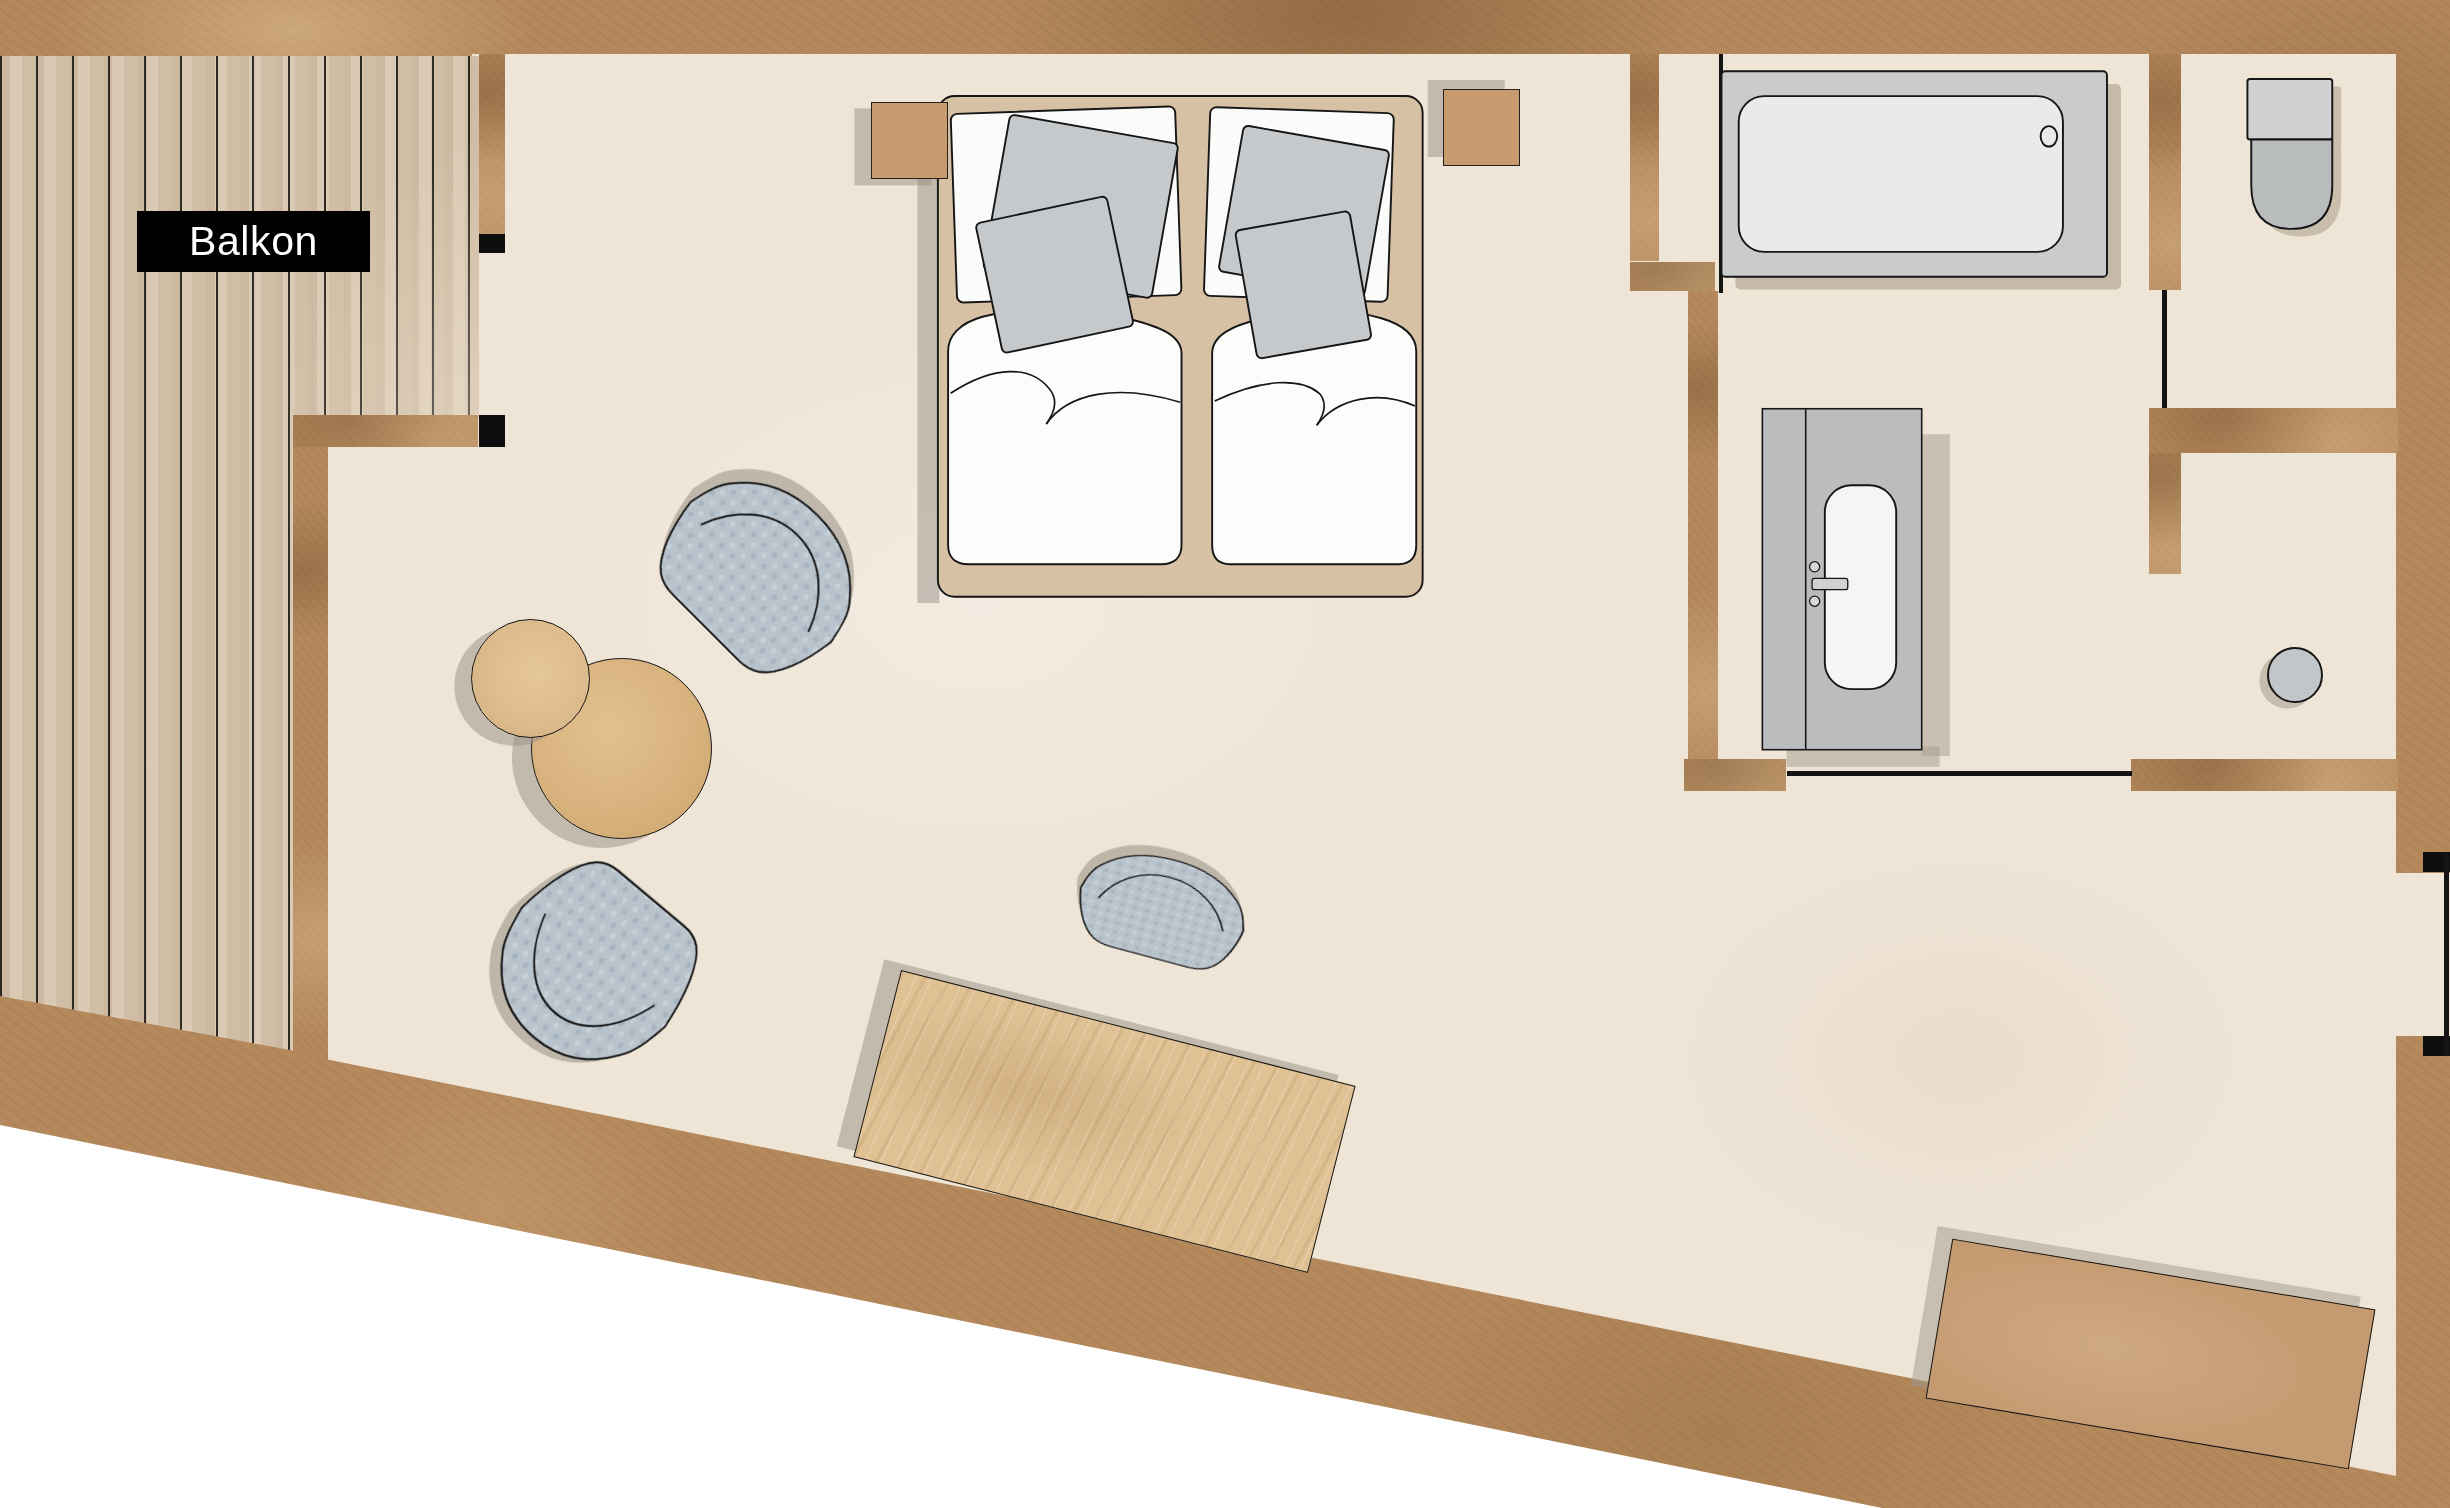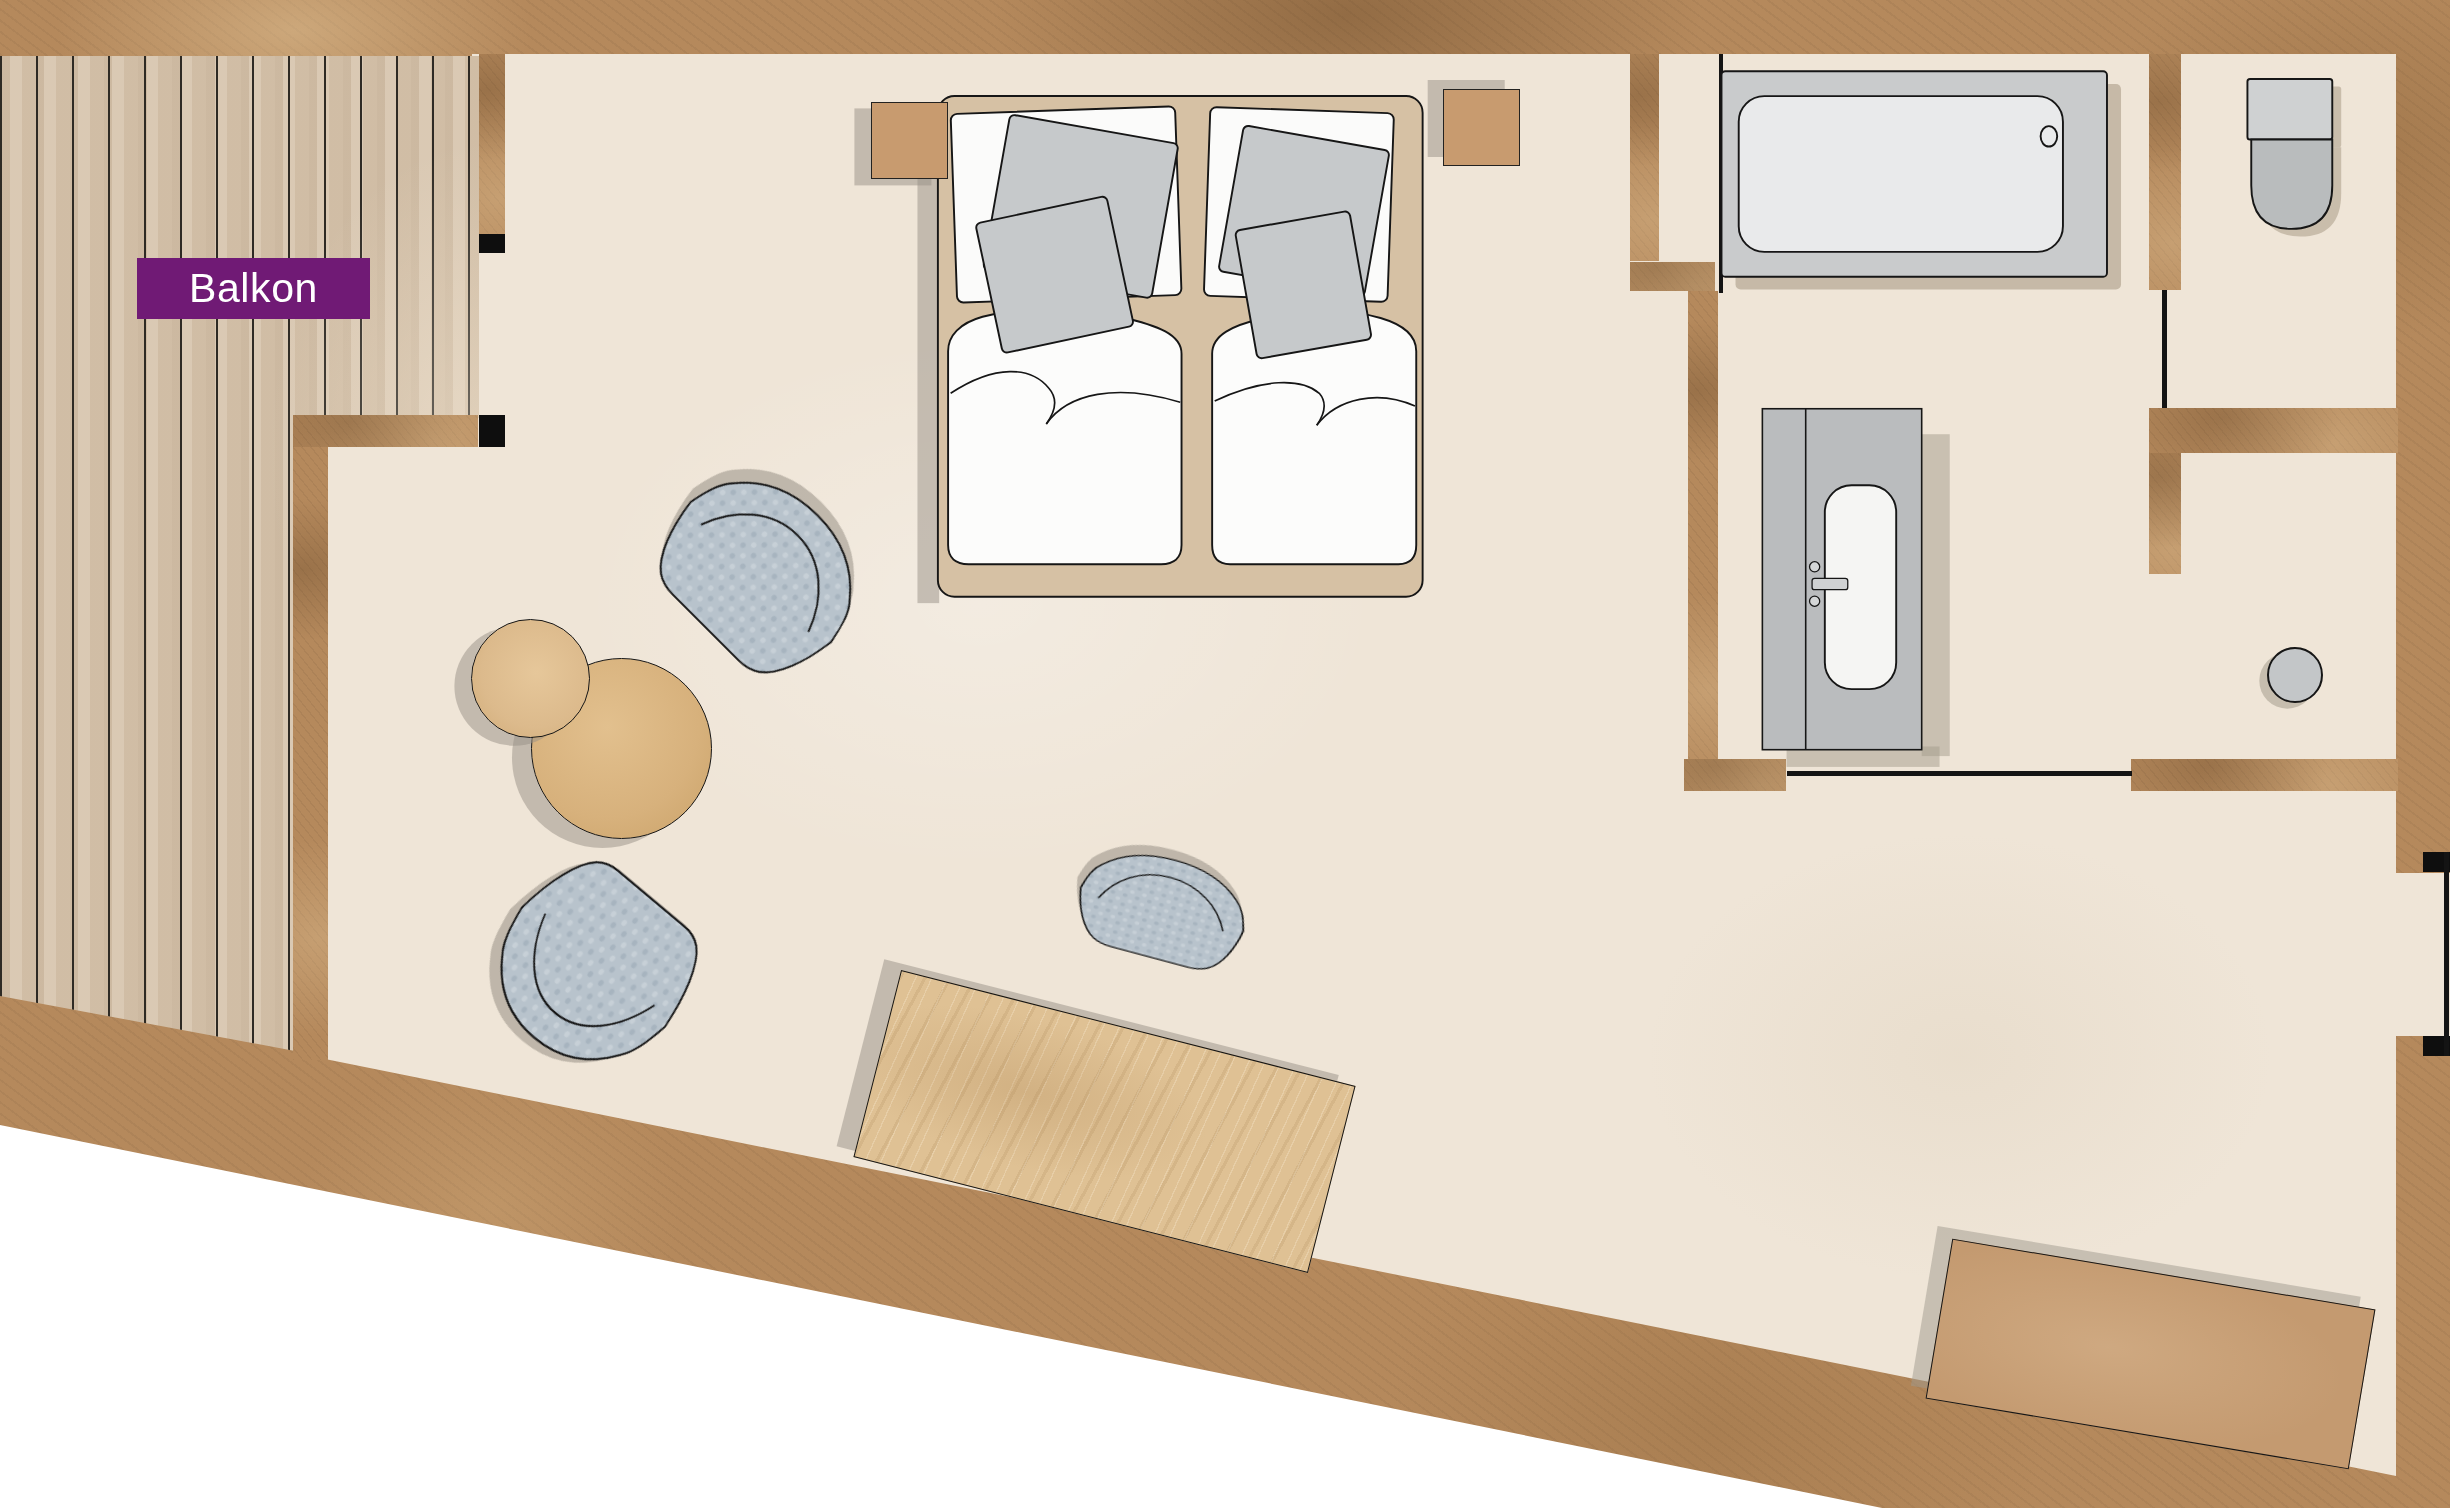--- a/index.html
+++ b/index.html
@@ -40,22 +40,22 @@
       radial-gradient(166px 102px at 30% 20%, rgba(90,60,30,.30), rgba(0,0,0,0) 70%),
       radial-gradient(191px 140px at 75% 80%, rgba(230,200,155,.35), rgba(0,0,0,0) 70%),
       repeating-linear-gradient(51deg, rgba(0,0,0,.05) 0 1.3px, rgba(0,0,0,0) 1.3px 7px);
     z-index:6;}
   .jamb{background:#0e0e0e;z-index:7;}
   .doorline{background:#141414;z-index:7;}
   .gap-cream{background:#efe5d7;z-index:6;}
 
   
   .svgitem{z-index:8;}
-  .label{left:137px;top:211px;width:233px;height:61px;background:#701a75;color:#ffffff;
-    z-index:9;font-size:41px;line-height:61px;text-align:center;letter-spacing:0.6px;margin-top:47px;}
+  .label{left:137px;top:211px;width:233px;height:61px;background:#000000;color:#ffffff;
+    z-index:9;font-size:41px;line-height:61px;text-align:center;letter-spacing:0.6px;}
   .nightstand{width:75px;height:75px;background:#c89b6f;border:1.9px solid #232220;z-index:8;}
   .ns-left{left:871px;top:102px;box-shadow:-16.6px 6.4px 0 rgba(151,144,133,.5);}
   .ns-right{left:1443px;top:89px;box-shadow:-15.3px -9px 0 rgba(151,144,133,.5);}
   .table{border:1.9px solid #161616;border-radius:50%;z-index:8;}
   .table-big{left:531px;top:658px;width:179px;height:179px;
     background:radial-gradient(circle at 42% 38%, #e2c08e, #d7b17c 60%, #caa268);
     box-shadow:-19px 9px 0 rgba(151,144,133,.5);}
   .table-small{left:471px;top:619px;width:117px;height:117px;z-index:9;
     background:radial-gradient(circle at 55% 45%, #e6c79a, #dcba8c 60%, #d0ab77);
     box-shadow:-16.6px 7.7px 0 rgba(151,144,133,.5);}

